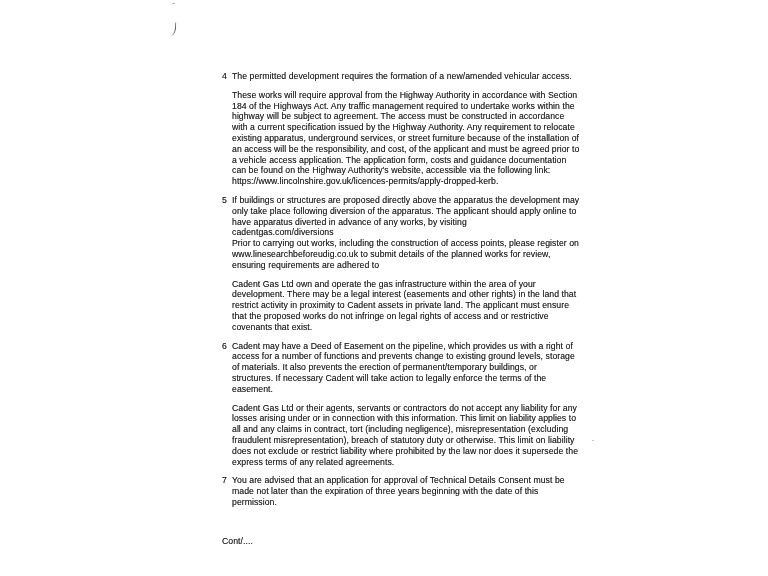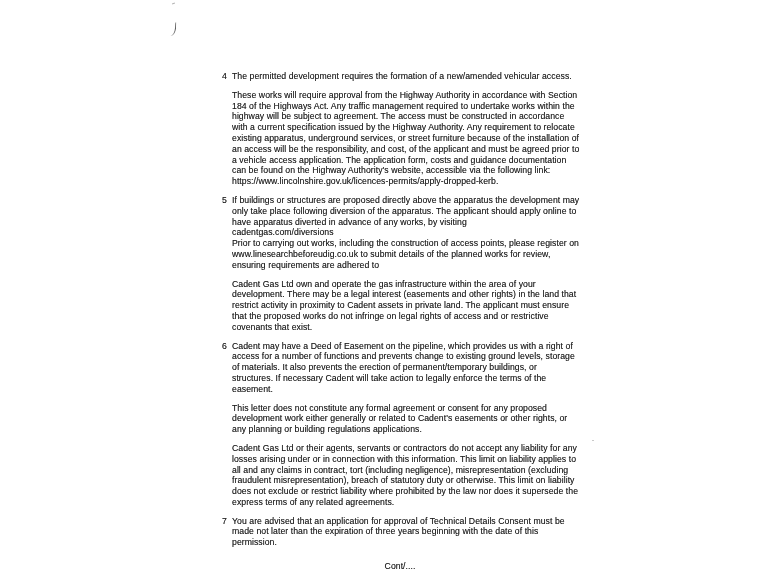--- a/index.html
+++ b/index.html
@@ -60,22 +60,22 @@
     width: 10px;
     padding-top: 0;
   }
   .blocks { flex: 1; min-width: 0; }
   .blocks p {
     margin: 0 0 8px 0;
     white-space: pre-line;
     overflow-wrap: break-word;
   }
   .cont {
-    text-align: center;
-    margin-top: 5px;
+    text-align: left;
+    margin-top: 20px;
     padding-right: 2px;
   }
 </style>
 </head>
 <body>
 
 <div class="page">
 
   <div class="scan-speck"></div>
   <div class="scan-mark"></div>
@@ -98,21 +98,20 @@
 cadentgas.com/diversions
 Prior to carrying out works, including the construction of access points, please register on www.linesearchbeforeudig.co.uk to submit details of the planned works for review, ensuring requirements are adhered to</p>
         <p>Cadent Gas Ltd own and operate the gas infrastructure within the area of your development. There may be a legal interest (easements and other rights) in the land that restrict activity in proximity to Cadent assets in private land. The applicant must ensure that the proposed works do not infringe on legal rights of access and or restrictive covenants that exist.</p>
       </div>
     </div>
 
     <div class="item">
       <div class="num">6</div>
       <div class="blocks">
         <p>Cadent may have a Deed of Easement on the pipeline, which provides us with a right of access for a number of functions and prevents change to existing ground levels, storage of materials. It also prevents the erection of permanent/temporary buildings, or structures. If necessary Cadent will take action to legally enforce the terms of the easement.</p>
-        <p>This letter does not constitute any formal agreement or consent for any proposed development work either generally or related to Cadent's easements or other rights, or any planning or building regulations applications.</p>
         <p>Cadent Gas Ltd or their agents, servants or contractors do not accept any liability for any losses arising under or in connection with this information. This limit on liability applies to all and any claims in contract, tort (including negligence), misrepresentation (excluding fraudulent misrepresentation), breach of statutory duty or otherwise. This limit on liability does not exclude or restrict liability where prohibited by the law nor does it supersede the express terms of any related agreements.</p>
       </div>
     </div>
 
     <div class="item">
       <div class="num">7</div>
       <div class="blocks">
         <p>You are advised that an application for approval of Technical Details Consent must be made not later than the expiration of three years beginning with the date of this permission.</p>
       </div>
     </div>

